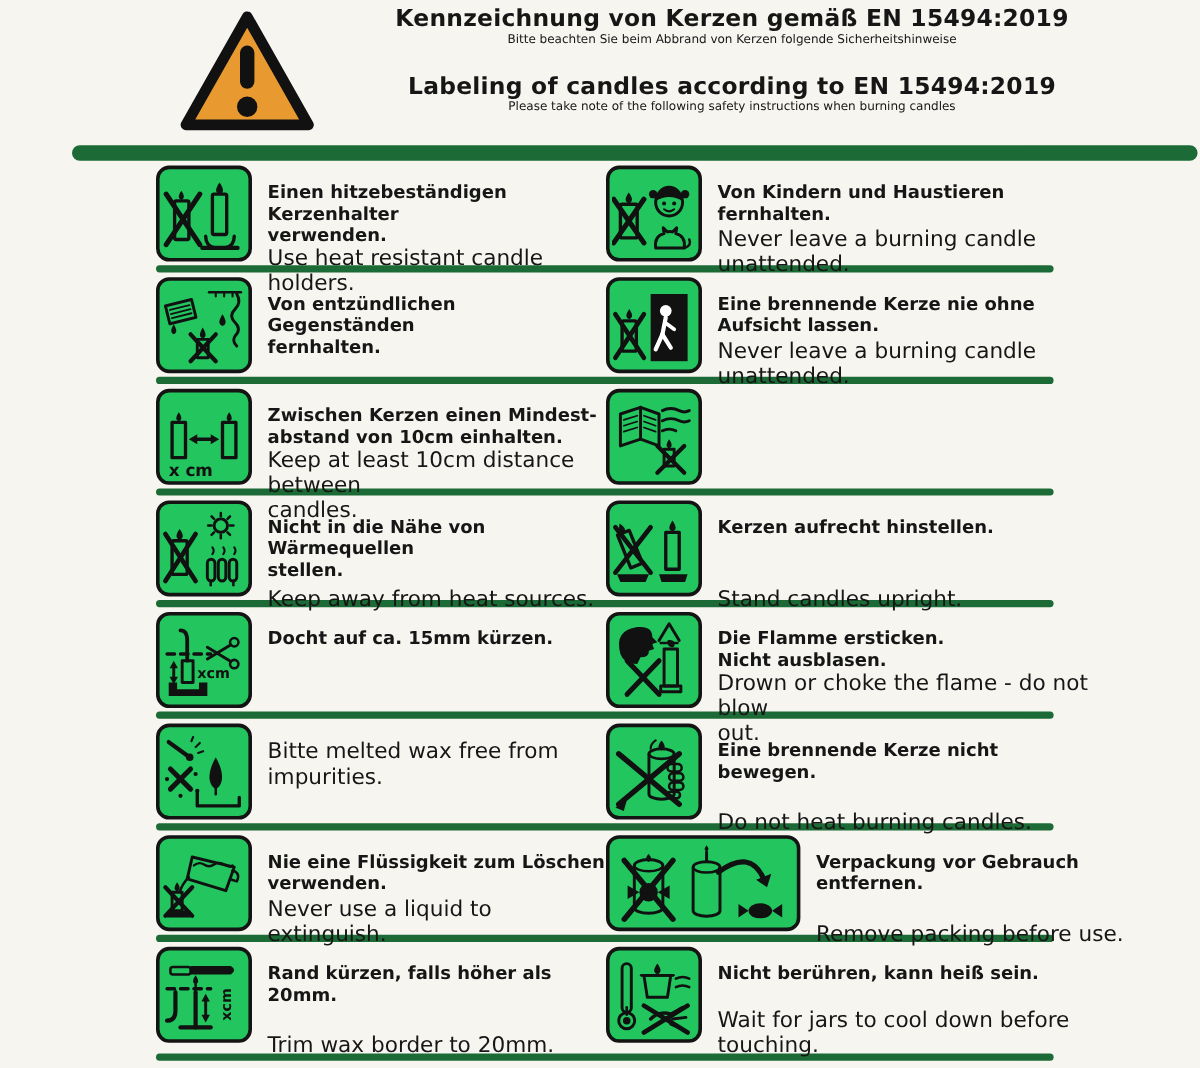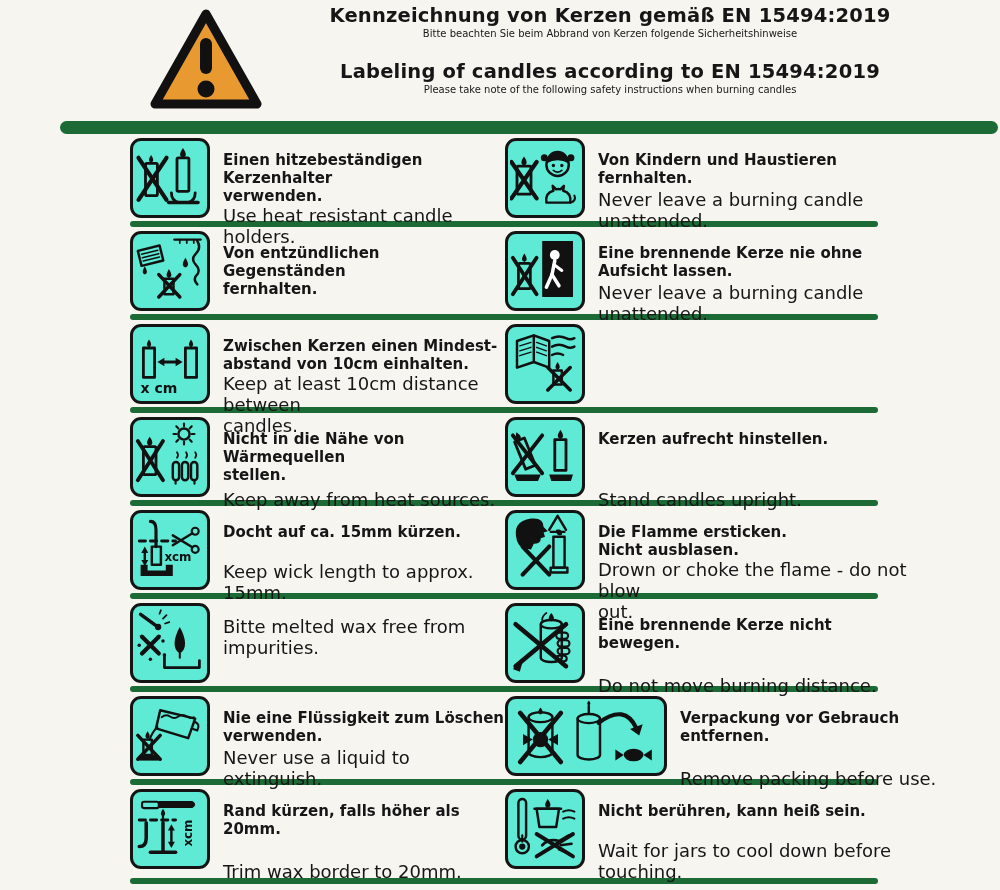--- a/index.html
+++ b/index.html
@@ -15,22 +15,22 @@
   .t-sub  { font-size:10px; margin-top:1px; }
   .t-gap  { height:21px; }
   .divider { height:6px; background:var(--green,#1c6b36); border-radius:3px; margin-left:130px; width:748px; }
   .divider.top { height:13px; margin-left:60px; width:938px; border-radius:7px; }
   .divider.bottom { margin-top:6px; }
   .row { display:flex; height:87px; box-sizing:border-box; padding:4px 0 0 130px; }
   .cell { display:flex; gap:13px; }
   .cell.left { width:375px; }
   .pict {
     flex:0 0 auto; width:80px; height:80px; box-sizing:border-box;
-    border:3.5px solid #141414; border-radius:11px; background:#5eead4;
-    display:flex; align-items:flex-start; justify-content:center;
+    border:3.5px solid #141414; border-radius:11px; background:#22c55e;
+    display:flex; align-items:flex-end; justify-content:center;
   }
   .pict.wide { width:162px; }
   .pict svg { width:70px; height:70px; }
   .pict.wide svg { width:150px; height:70px; }
   .txt { display:flex; flex-direction:column; justify-content:space-between; height:81px; box-sizing:border-box; padding-top:1px;margin-top:12px; }
   .cell.left .txt { width:290px; }
   .cell.right .txt { width:330px; }
   .de { font-weight:bold; font-size:15px; line-height:1.2; white-space:pre-line; }
   .en { font-size:18px; line-height:1.18; white-space:pre-line; }
   svg text { font-family:"DejaVu Sans","Liberation Sans",sans-serif; }
@@ -296,21 +296,20 @@
           <line x1="14" y1="54" x2="14" y2="70"></line>
           <polygon points="14,48 9,57 19,57" fill="#111" stroke="none"></polygon>
           <polygon points="14,76 9,67 19,67" fill="#111" stroke="none"></polygon>
           <path d="M8 90 V74 H18 V82 H44 V74 H54 V90 Z" fill="#111" stroke="none"></path>
           <text x="42" y="68" font-size="17" font-weight="bold" fill="#111" stroke="none">xcm</text>
         </g>
           </svg>
       </div>
       <div class="txt">
         <div class="de">Docht auf ca. 15mm kürzen.</div>
-        <div class="en">Keep wick length to approx. 15mm.</div>
       </div>
     </div>
     <div class="cell right">
       <div class="pict">
         <svg viewBox="0 0 100 100">
             <g fill="none" stroke="#111" stroke-width="3.5" stroke-linecap="round" stroke-linejoin="round">
           <path d="M10 40 Q2 12 30 8 Q48 6 48 20 L54 26 L48 28 L50 34 L44 36 Q44 44 34 44 L30 52 Q14 52 10 40 Z" fill="#111" stroke="none"></path>
           <path d="M56 24 L68 4 L80 24"></path>
               <line x1="58" y1="27" x2="78" y2="27" stroke-width="3"></line>
           <rect x="62" y="34" width="16" height="44"></rect>
@@ -372,21 +371,21 @@
           <rect x="66" y="71" width="15" height="8" rx="4" stroke-width="3"></rect>
           <line x1="8" y1="26" x2="80" y2="86" stroke-width="6.5"></line>
               <line x1="80" y1="26" x2="8" y2="86" stroke-width="6.5"></line>
           <polygon points="4,90 18,80 14,94" fill="#111" stroke="none"></polygon>
         </g>
           </svg>
       </div>
       <div class="txt">
         <div class="de">Eine brennende Kerze nicht
 bewegen.</div>
-        <div class="en">Do not move burning distance.</div>
+        <div class="en">Do not heat burning candles.</div>
       </div>
     </div>
   </div>
 
   <div class="divider"></div>
 
   <div class="row">
     <div class="cell left">
       <div class="pict">
         <svg viewBox="0 0 100 100">

